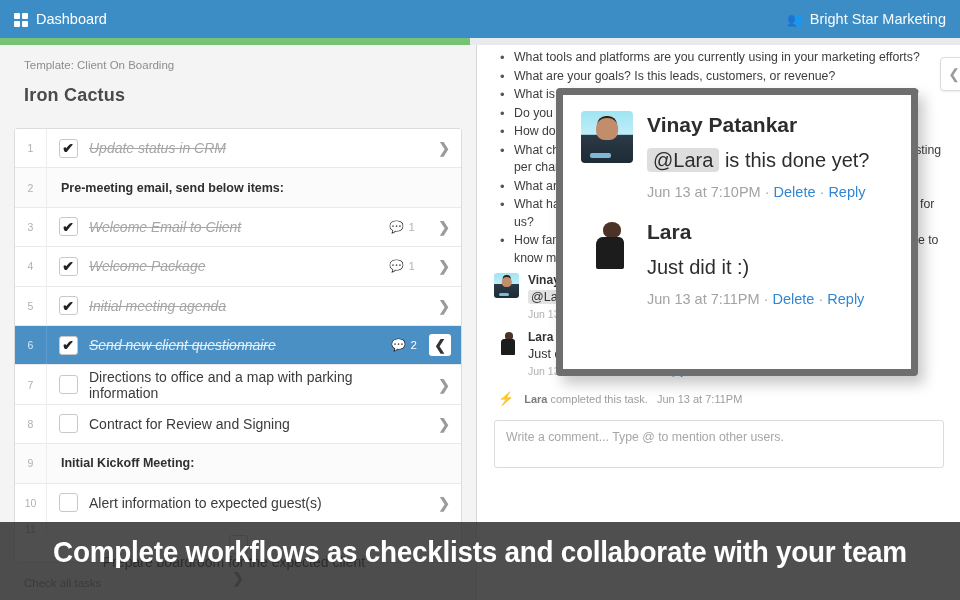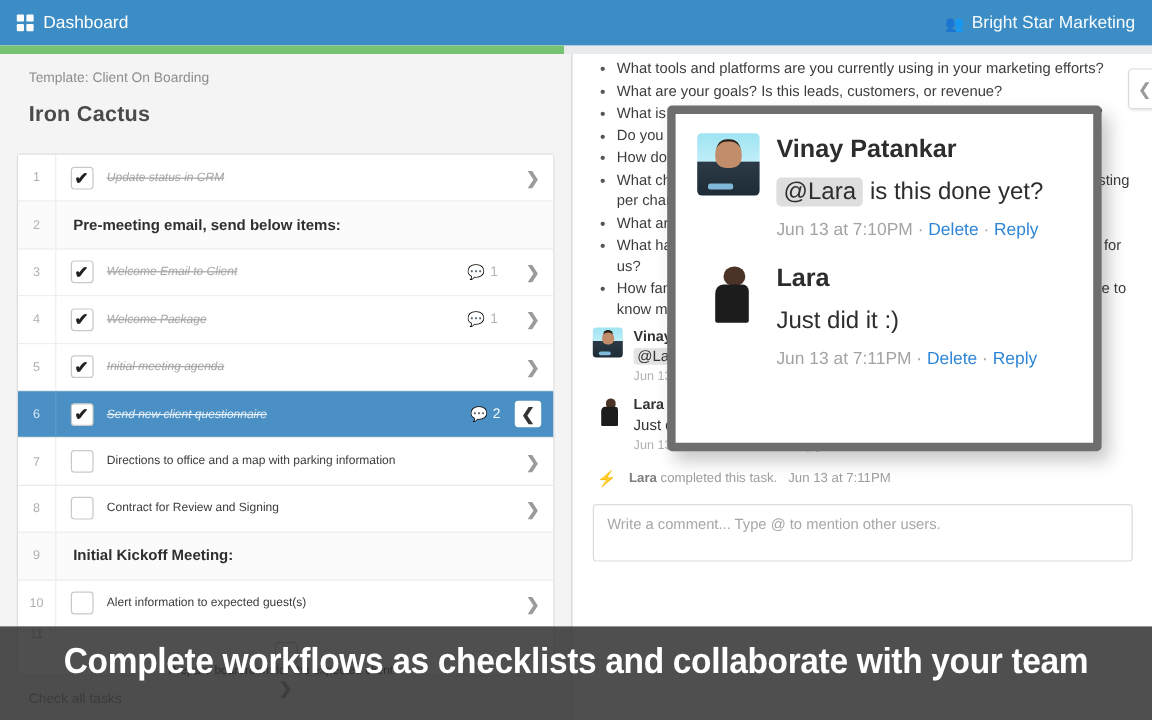--- a/index.html
+++ b/index.html
@@ -10,21 +10,21 @@
     background: #ffffff;
   }
   #app { position: relative; width: 960px; height: 600px; overflow: hidden; }
 
   
   .topbar {
     position: absolute; top: 0; left: 0; width: 960px; height: 38px;
     background: #3c8dc5; display: flex; align-items: center;
     justify-content: space-between; padding: 0 14px; color: #fff;
   }
-  .brand { display: flex; align-items: center; gap: 8px; font-size: 14.5px; }
+  .brand { display: flex; align-items: flex-end; gap: 8px; font-size: 14.5px; }
   .grid-icon { display: grid; grid-template-columns: 6px 6px; grid-template-rows: 6px 6px; gap: 2px; }
   .grid-icon i { background: #fff; display: block; width: 6px; height: 6px; border-radius: 1px; }
   .org { display: flex; align-items: center; gap: 7px; font-size: 14.5px; opacity: .96; }
   .people-icon { font-size: 13px; letter-spacing: -1px; }
 
   
   .progress-track { position: absolute; top: 38px; left: 0; width: 960px; height: 7px; background: #e9eaec; }
   .progress-fill { height: 7px; background: #76c473; width: 237px; }
 
   
@@ -48,21 +48,21 @@
     flex: none; border-right: 1px solid #ededed; align-self: stretch;
     display: flex; align-items: center; justify-content: center;
   }
   .task-row.selected .t-num { color: #dbe9f4; border-right-color: #5f9ece; }
   .t-check { width: 42px; flex: none; display: flex; align-items: center; justify-content: center; }
   .cbox {
     width: 19px; height: 19px; border: 1px solid #c9c9c9; border-radius: 3px;
     background: #fff; display: flex; align-items: center; justify-content: center;
     font-size: 14px; color: #222; line-height: 1; font-weight: bold;
   }
-  .t-label { flex: 1; font-size: 10px; color: #3b3b3b; padding-right: 8px; }
+  .t-label { flex: 1; font-size: 14px; color: #3b3b3b; padding-right: 8px; }
   .t-label.done { color: #a6a6a6; font-style: italic; text-decoration: line-through; }
   .task-row.selected .t-label.done { color: #e4eef6; }
   .t-label.heading { font-weight: bold; color: #2f2f2f; font-size: 12.5px; }
   .t-comments { display: flex; align-items: center; gap: 4px; color: #b5b5b5; font-size: 11.5px; margin-right: 12px; }
   .task-row.selected .t-comments { color: #fff; }
   .bubble-icon { font-size: 12px; }
   .t-arrow { width: 34px; flex: none; text-align: center; color: #9b9b9b; font-size: 14px; font-weight: bold; }
   .t-arrow.btn-light {
     width: 22px; height: 22px; background: #fff; border-radius: 3px; color: #333;
     display: flex; align-items: center; justify-content: center; margin-right: 10px;

